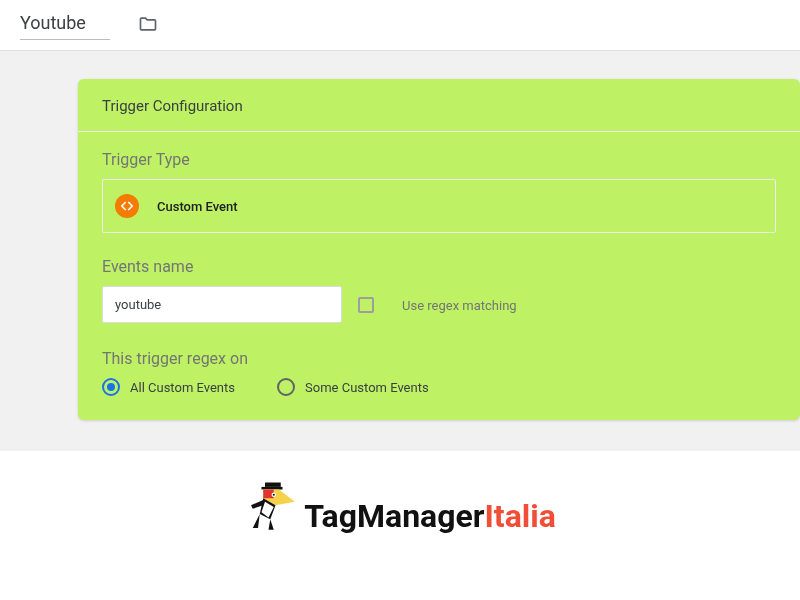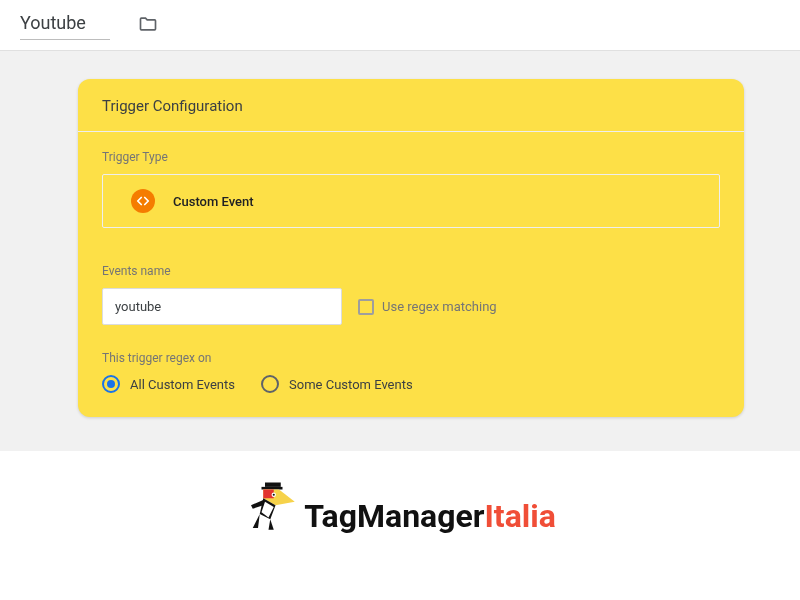--- a/index.html
+++ b/index.html
@@ -1,34 +1,34 @@
 <!DOCTYPE html>
 <html><head>
 <meta charset="utf-8">
 <style>
   * { box-sizing: border-box; margin: 0; padding: 0; }
   body { font-family: Roboto, "Helvetica Neue", Arial, sans-serif; background: #fff; width: 800px; height: 600px; overflow: hidden; }
   .topbar { display: flex; align-items: center; padding: 12px 20px 10px 20px; border-bottom: 1px solid #e0e0e0; }
   .tag-name { font-size: 18px; color: #3c4043; padding-bottom: 6px; border-bottom: 1px solid #bdbdbd; margin-right: 28px; min-width: 90px; }
   .folder-icon svg { width: 20px; height: 20px; }
   .canvas { background: #f1f1f1; padding: 28px 0 0 78px; height: 400px; }
-  .panel { background: #fde047; border-radius: 12px; box-shadow: 0 1px 3px rgba(0,0,0,0.15); width: 666px; }
+  .panel { background: #bef264; border-radius: 6px; box-shadow: 0 1px 3px rgba(0,0,0,0.15); width: 722px; }
   .panel-header { padding: 18px 24px 16px 24px; font-size: 15px; color: #3c4043; border-bottom: 1px solid #eee; }
   .panel-body { padding: 18px 24px 24px 24px; }
-  .section-label { font-size: 12px; color: #757575; margin-bottom: 10px; }
-  .type-row { border: 1px solid #eee; border-radius: 2px; padding: 14px 28px; display: flex; align-items: center; margin-bottom: 36px; }
+  .section-label { font-size: 16px; color: #757575; margin-bottom: 10px; }
+  .type-row { border: 1px solid #eee; border-radius: 2px; padding: 14px 12px; display: flex; align-items: center; margin-bottom: 24px; }
   .type-icon { width: 24px; height: 24px; border-radius: 50%; background: #f57c00; display: flex; align-items: center; justify-content: center; margin-right: 18px; }
   .type-icon svg { width: 14px; height: 14px; }
   .type-name { font-size: 13px; color: #202124; font-weight: 500; }
   .event-row { display: flex; align-items: center; margin-bottom: 26px; }
   .text-input { border: 1px solid #dadce0; border-radius: 2px; padding: 10px 12px; font-size: 13px; color: #3c4043; width: 240px; margin-right: 16px; font-family: inherit; }
-  .chk-wrap { display: flex; align-items: center; }
+  .chk-wrap { display: flex; align-items: flex-end; gap: 20px; }
   .chk { width: 16px; height: 16px; border: 2px solid #9e9e9e; border-radius: 2px; margin-right: 8px; }
   .chk-label { font-size: 13px; color: #757575; }
-  .radio-row { display: flex; align-items: flex-start; gap: 26px; }
+  .radio-row { display: flex; align-items: flex-start; gap: 42px; }
   .radio-opt { display: flex; align-items: center; gap: 10px; cursor: pointer; }
   .radio-outer { width: 18px; height: 18px; border: 2px solid #5f6368; border-radius: 50%; display: flex; align-items: center; justify-content: center; }
   .radio-opt.selected .radio-outer { border-color: #1a73e8; }
   .radio-inner { width: 8px; height: 8px; border-radius: 50%; background: #1a73e8; display: none; }
   .radio-opt.selected .radio-inner { display: block; }
   .radio-text { font-size: 13px; color: #3c4043; }
   .footer-brand { display: flex; align-items: flex-end; justify-content: center; padding-top: 28px; }
   .brand-mascot { width: 56px; height: 56px; margin-right: 4px; }
   .brand-text { font-size: 32px; font-weight: 700; }
   .brand-a { color: #111; }

